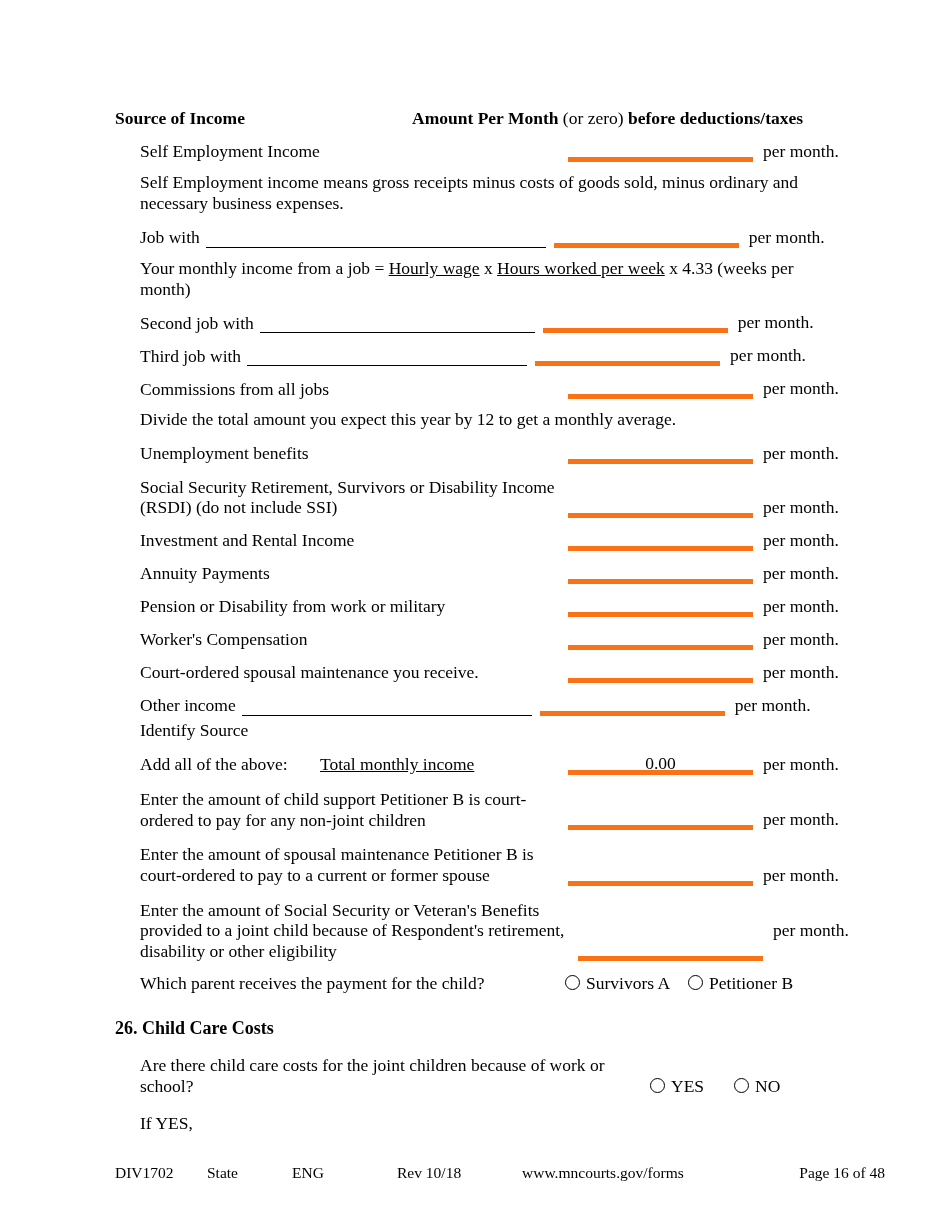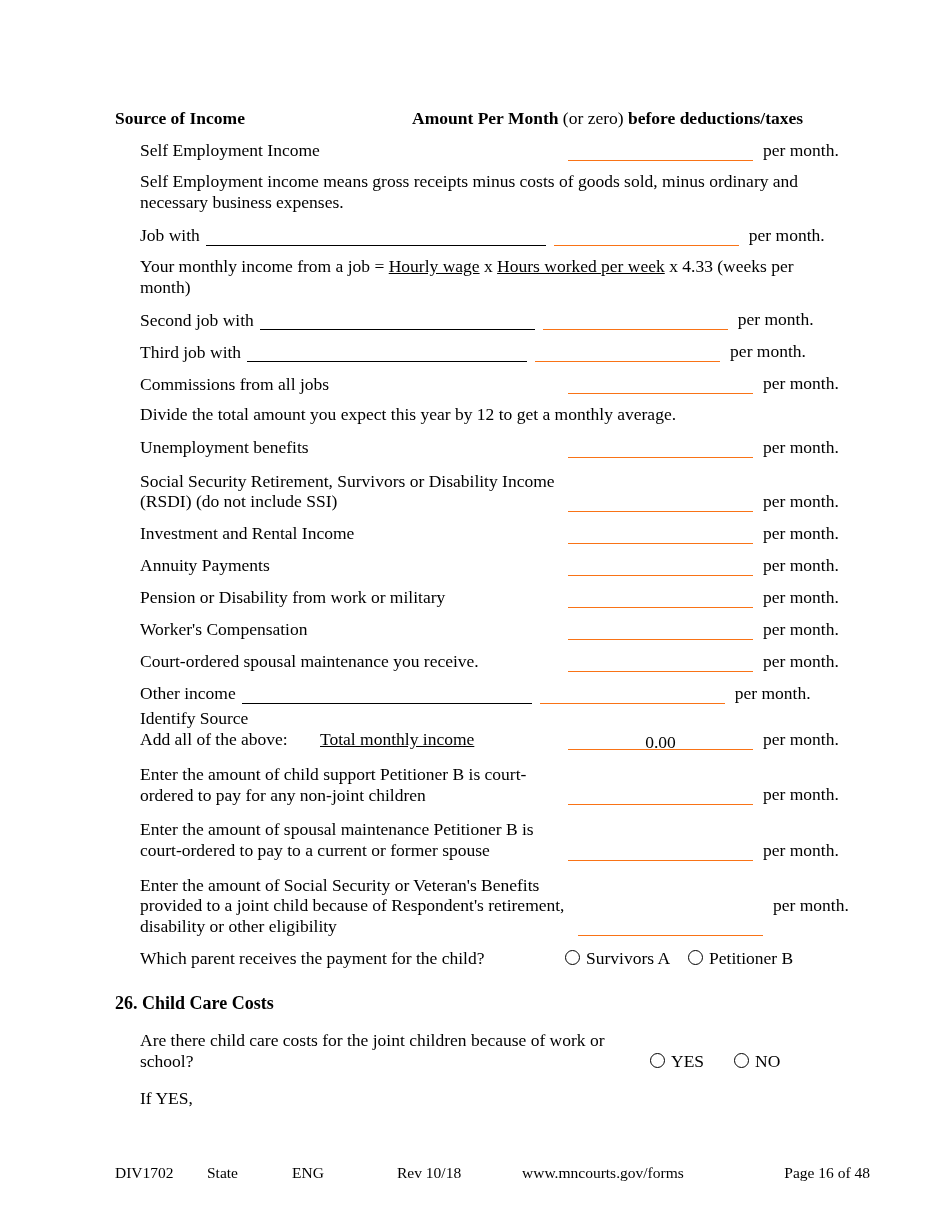--- a/index.html
+++ b/index.html
@@ -53,21 +53,21 @@
     flex: 0 0 auto;
   }
   
   .inline-blank {
     border-bottom: 1px solid #000;
     height: 17px;
     margin-left: 6px;
     flex: 1 1 auto;
   }
   .amount-blank {
-    border-bottom: 1px solid #f97316;
+    border-bottom: 5px solid #f97316;
     width: 185px;
     flex: 0 0 185px;
     height: 17px;
     margin-left: 8px;
     text-align: center;
   }
   .per {
     margin-left: 10px;
     white-space: nowrap;
     flex: 0 0 auto;
@@ -102,21 +102,21 @@
     border: 1.3px solid #000;
     border-radius: 50%;
     vertical-align: -1px;
     margin-right: 6px;
   }
 
   
   .footer {
     position: absolute;
     left: 115px;
-    right: 80px;
+    right: 65px;
     bottom: 48px;
     font-size: 15.5px;
     display: flex;
   }
   .footer .f1 { width: 92px; }
   .footer .f2 { width: 85px; }
   .footer .f3 { width: 105px; }
   .footer .f4 { width: 125px; }
   .footer .f5 { flex: 1 1 auto; }
   .footer .f6 { white-space: nowrap; }
@@ -214,21 +214,21 @@
 
   <div class="line">
     <div class="lbl">Other income</div>
     <div class="inline-blank" style="flex:0 0 290px"></div>
     <div class="amount-blank"></div>
     <div class="per">per month.</div>
   </div>
 
   <div class="center-cap" style="margin-top:4px">Identify Source</div>
 
-  <div class="line" style="margin-top:0">
+  <div class="line" style="margin-top:12px">
     <div class="lbl" style="flex:0 0 180px">Add all of the above:</div>
     <div class="lbl" style="flex:0 0 240px; text-decoration:underline">Total monthly income</div>
     <div class="amount-blank">0.00</div>
     <div class="per">per month.</div>
   </div>
 
   <div class="line" style="margin-top:14px">
     <div class="lbl w-left" style="width:420px">Enter the amount of child support Petitioner B is court-ordered to pay for any non-joint children</div>
     <div class="amount-blank"></div>
     <div class="per">per month.</div>

